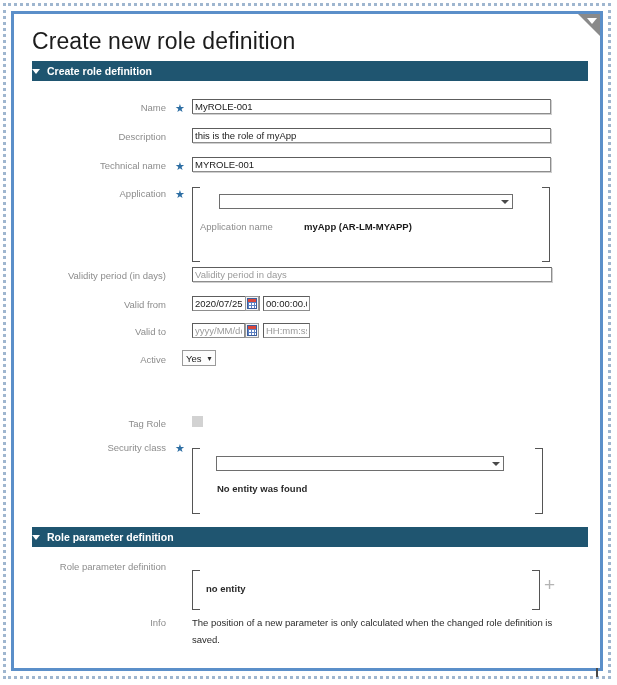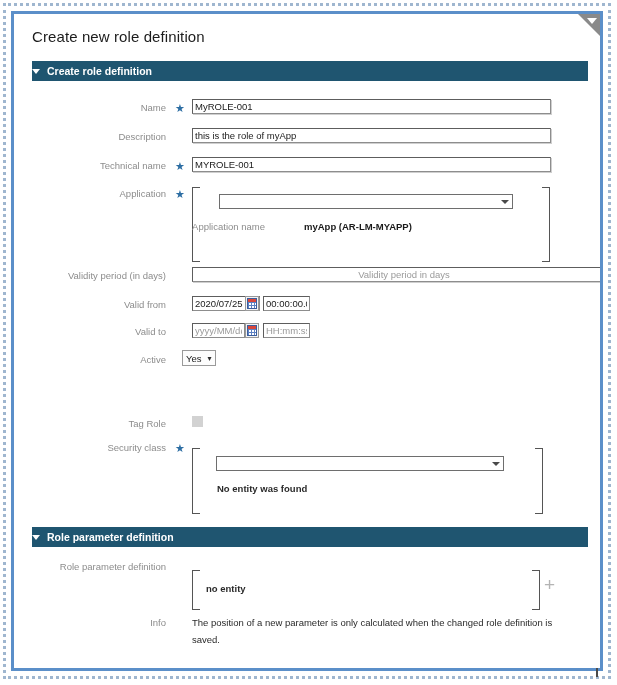--- a/index.html
+++ b/index.html
@@ -45,21 +45,21 @@
   .bottom-caret{
     position:absolute;
     left:596px;top:668px;
     width:2px;height:9px;
     background:#4a4a4a;
   }
 
   
   .page-title{
     position:absolute;left:18px;top:14px;
-    font-size:15px;color:#1c1c1c;
+    font-size:23px;color:#1c1c1c;
     letter-spacing:.1px;
     white-space:nowrap;
   }
 
   
   .sect-bar{
     position:absolute;left:18px;
     width:556px;height:20px;
     background:#1f5570;
     color:#ffffff;
@@ -198,21 +198,21 @@
     box-sizing:border-box;
   }
   .bracket .bl{left:0;border-left:1px solid #555;}
   .bracket .br{right:0;border-right:1px solid #555;}
 
   .grp-lbl{
     position:absolute;
     font-size:9.5px;
     color:#8c8c8c;
     line-height:12px;
-    text-align:right;
+    margin-left:8px;
   }
   .grp-val{
     position:absolute;
     font-size:9.5px;
     color:#1a1a1a;
     font-weight:bold;
     line-height:12px;
   }
   .plain{
     position:absolute;
@@ -281,21 +281,21 @@
     <div class="combo" style="left:187px;top:6px;width:294px;">
       <span class="arrow"></span>
     </div>
 
     <div class="grp-lbl" style="left:160px;top:33px;width:73px;">Application name</div>
     <div class="grp-val" style="left:272px;top:33px;">myApp (AR-LM-MYAPP)</div>
   </div>
 
   <div class="row" style="top:256px;">
     <div class="lbl">Validity period (in days)</div>
-    <input class="txt wide ph" style="left: 160px; top: -3px; width: 424px; text-align: center;" type="text" placeholder="Validity period in days">
+    <input class="txt wide ph" style="left: 160px; top: -3px; width: 360px;" type="text" placeholder="Validity period in days">
   </div>
 
   <div class="row" style="top:285px;">
     <div class="lbl">Valid from</div>
     <input class="txt" style="left: 160px; top: -3px; width: 68px;" type="text" value="2020/07/25">
     <div class="cal-btn" style="left:213px;top:-3px;">
       <div class="grid"></div>
     </div>
     <input class="txt" style="left: 231px; top: -3px; width: 47px;" type="text" value="00:00:00.0">
   </div>

